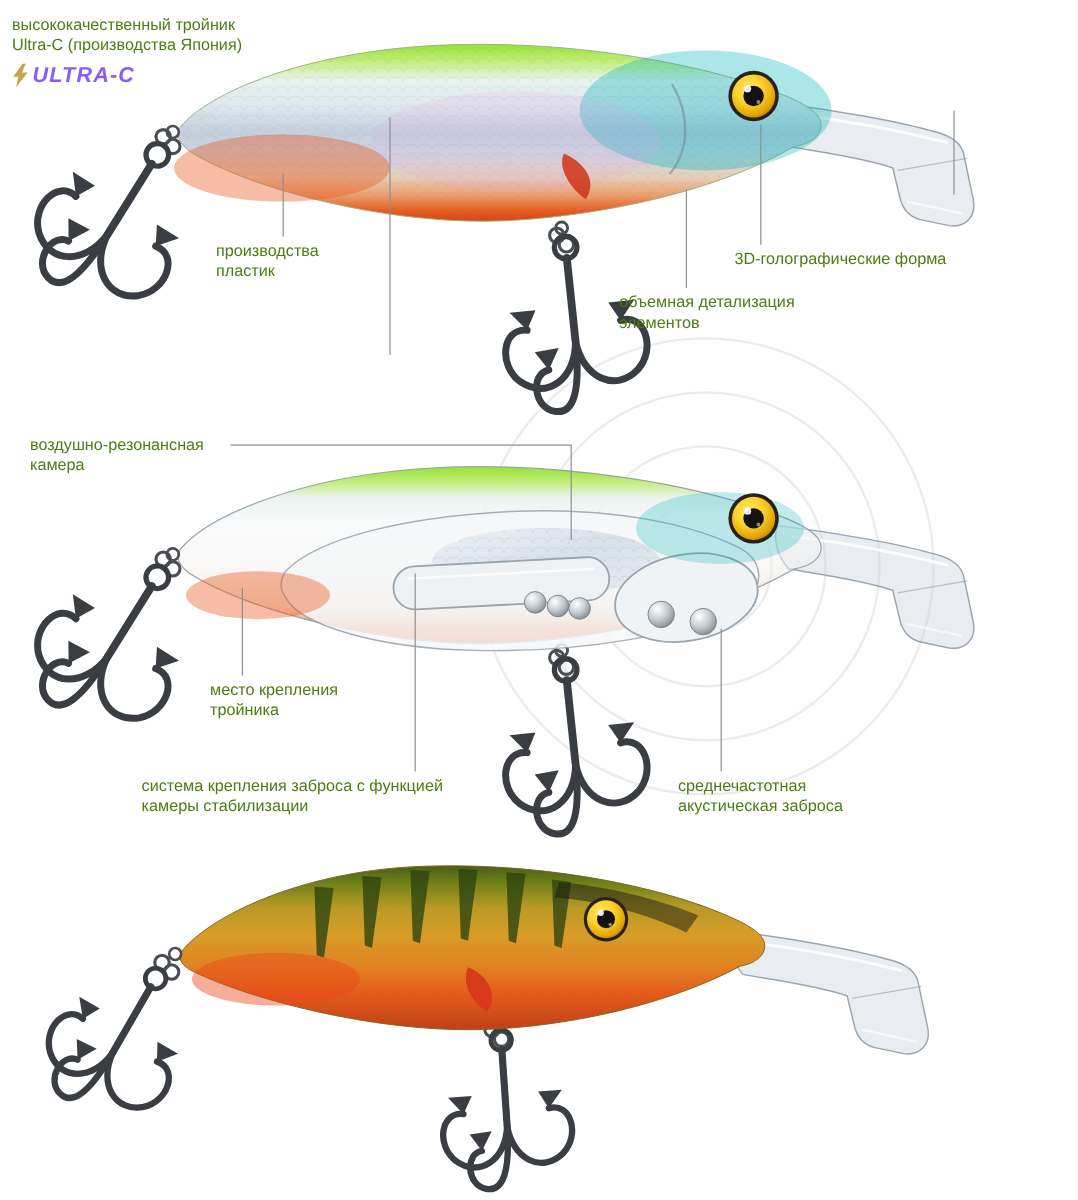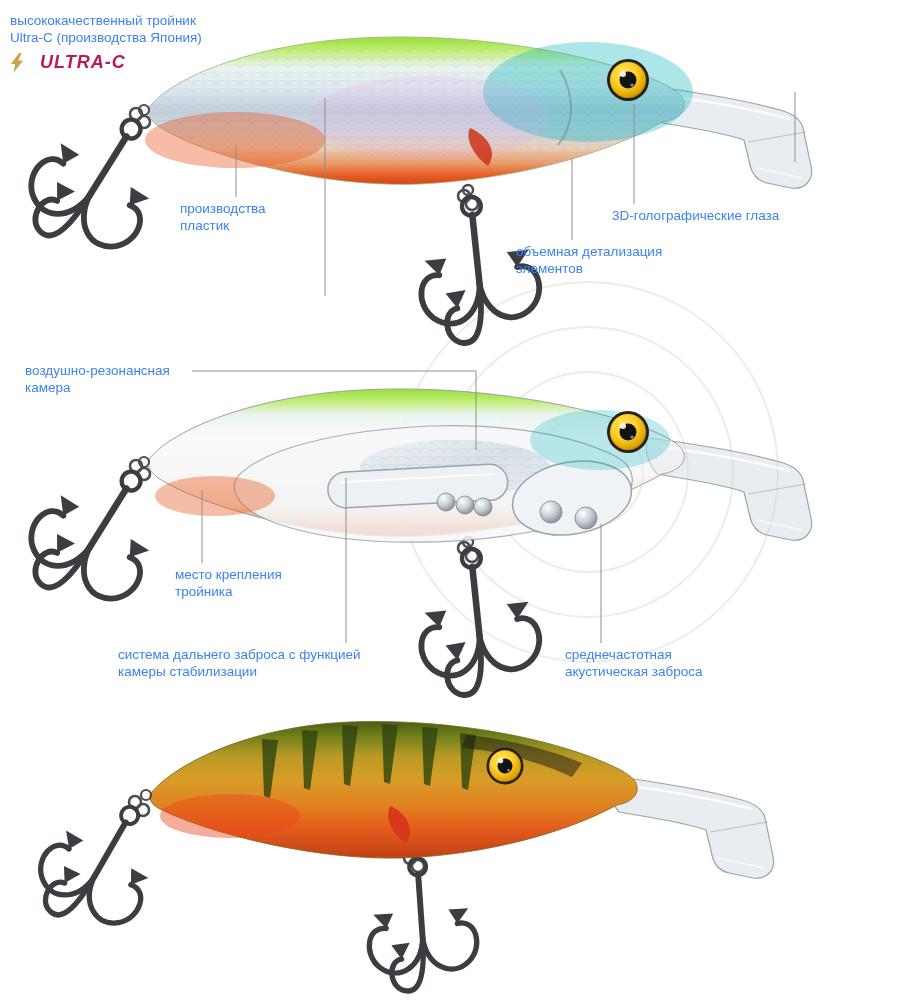--- a/index.html
+++ b/index.html
@@ -1,23 +1,23 @@
 <!DOCTYPE html>
 <html><head>
 <meta charset="utf-8">
 <style>
   html,body{margin:0;padding:0;background:#fff;}
   .page{position:relative;width:898px;height:1000px;background:#ffffff;overflow:hidden;
         font-family:"Liberation Sans",sans-serif;}
   .art{position:absolute;left:0;top:0;}
-  .lbl{position:absolute;font-size:13.5px;line-height:1.28;color:#3b82f6;
+  .lbl{position:absolute;font-size:13.5px;line-height:1.28;color:#4d7c0f;
        white-space:pre-line;z-index:5;}
-  .logo{position:absolute;z-index:5;display:flex;align-items:center;gap:16px;
+  .logo{position:absolute;z-index:5;display:flex;align-items:center;gap:3px;
         font-size:18px;font-weight:bold;font-style:italic;letter-spacing:1px;
-        color:#be185d;}
+        color:#8b5cf6;}
   .logo svg{display:block;}
 </style>
 </head>
 <body>
 
 <div class="page">
 
 <svg class="art" width="898" height="1000" viewBox="0 0 898 1000">
   <defs>
     <linearGradient id="grad-body" x1="400" y1="36" x2="400" y2="190" gradientUnits="userSpaceOnUse">
@@ -200,30 +200,30 @@
     <path d="M9 0 L1 11 h4.2 L3.4 20 L13 7.5 H8.2 L11.6 0 Z" fill="#c9a24b"></path>
   </svg>
   <span>ULTRA-C</span>
 </div>
 
 
 <div class="lbl" style="left:180px;top:200px">производства
 пластик</div>
 
 
-<div class="lbl" style="left:612px;top:207px">3D-голографические глаза</div>
+<div class="lbl" style="left:612px;top:207px">3D-голографические форма</div>
 
 <div class="lbl" style="left:516px;top:243px">объемная детализация
 элементов</div>
 
 <div class="lbl" style="left:175px;top:566px">место крепления
 тройника</div>
 
 <div class="lbl" style="left:25px;top:362px">воздушно-резонансная
 камера</div>
 
-<div class="lbl" style="left:118px;top:646px">система дальнего заброса с функцией
+<div class="lbl" style="left:118px;top:646px">система крепления заброса с функцией
 камеры стабилизации</div>
 
 <div class="lbl" style="left:565px;top:646px">среднечастотная
 акустическая заброса</div>
 
 </div>
 
 </body></html>

